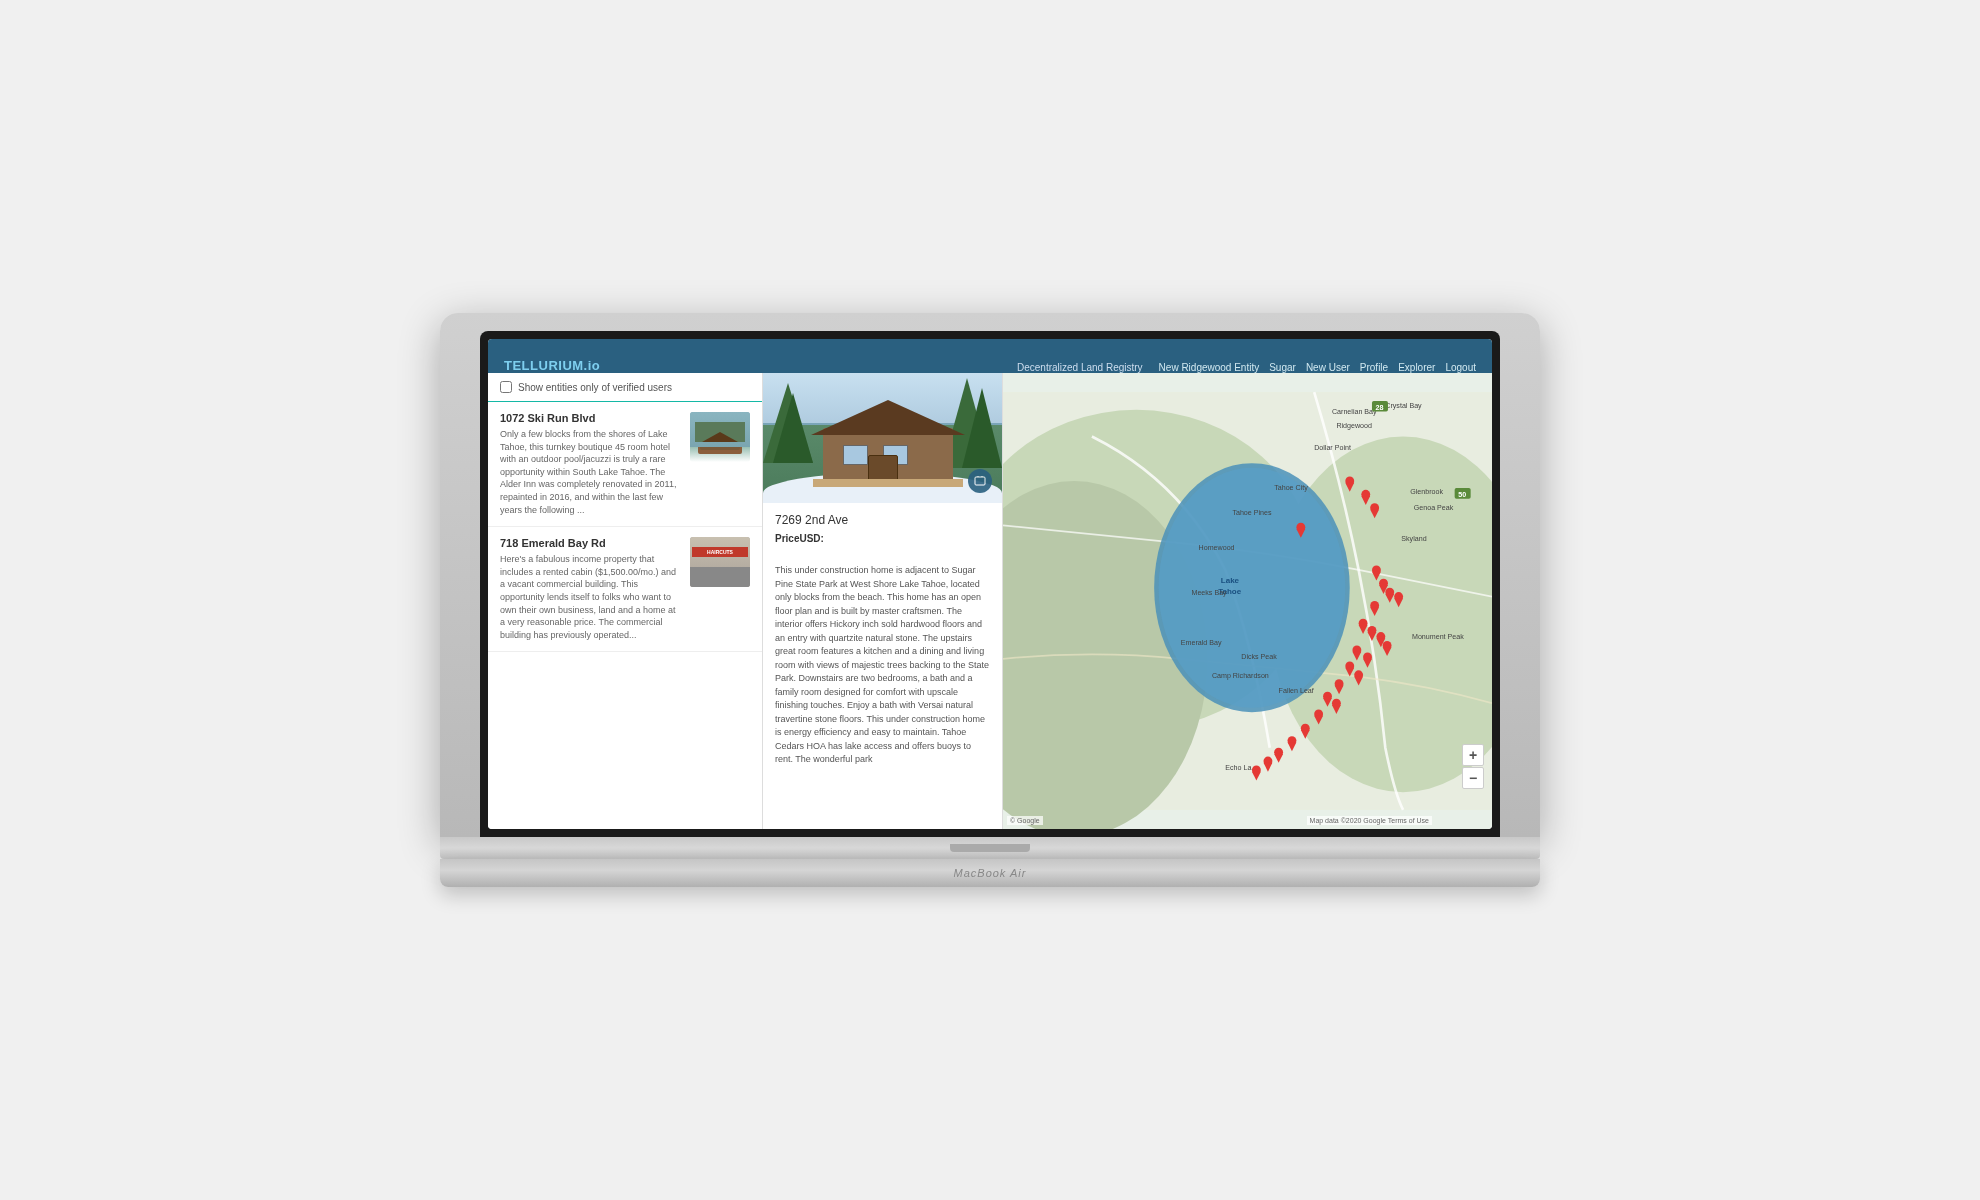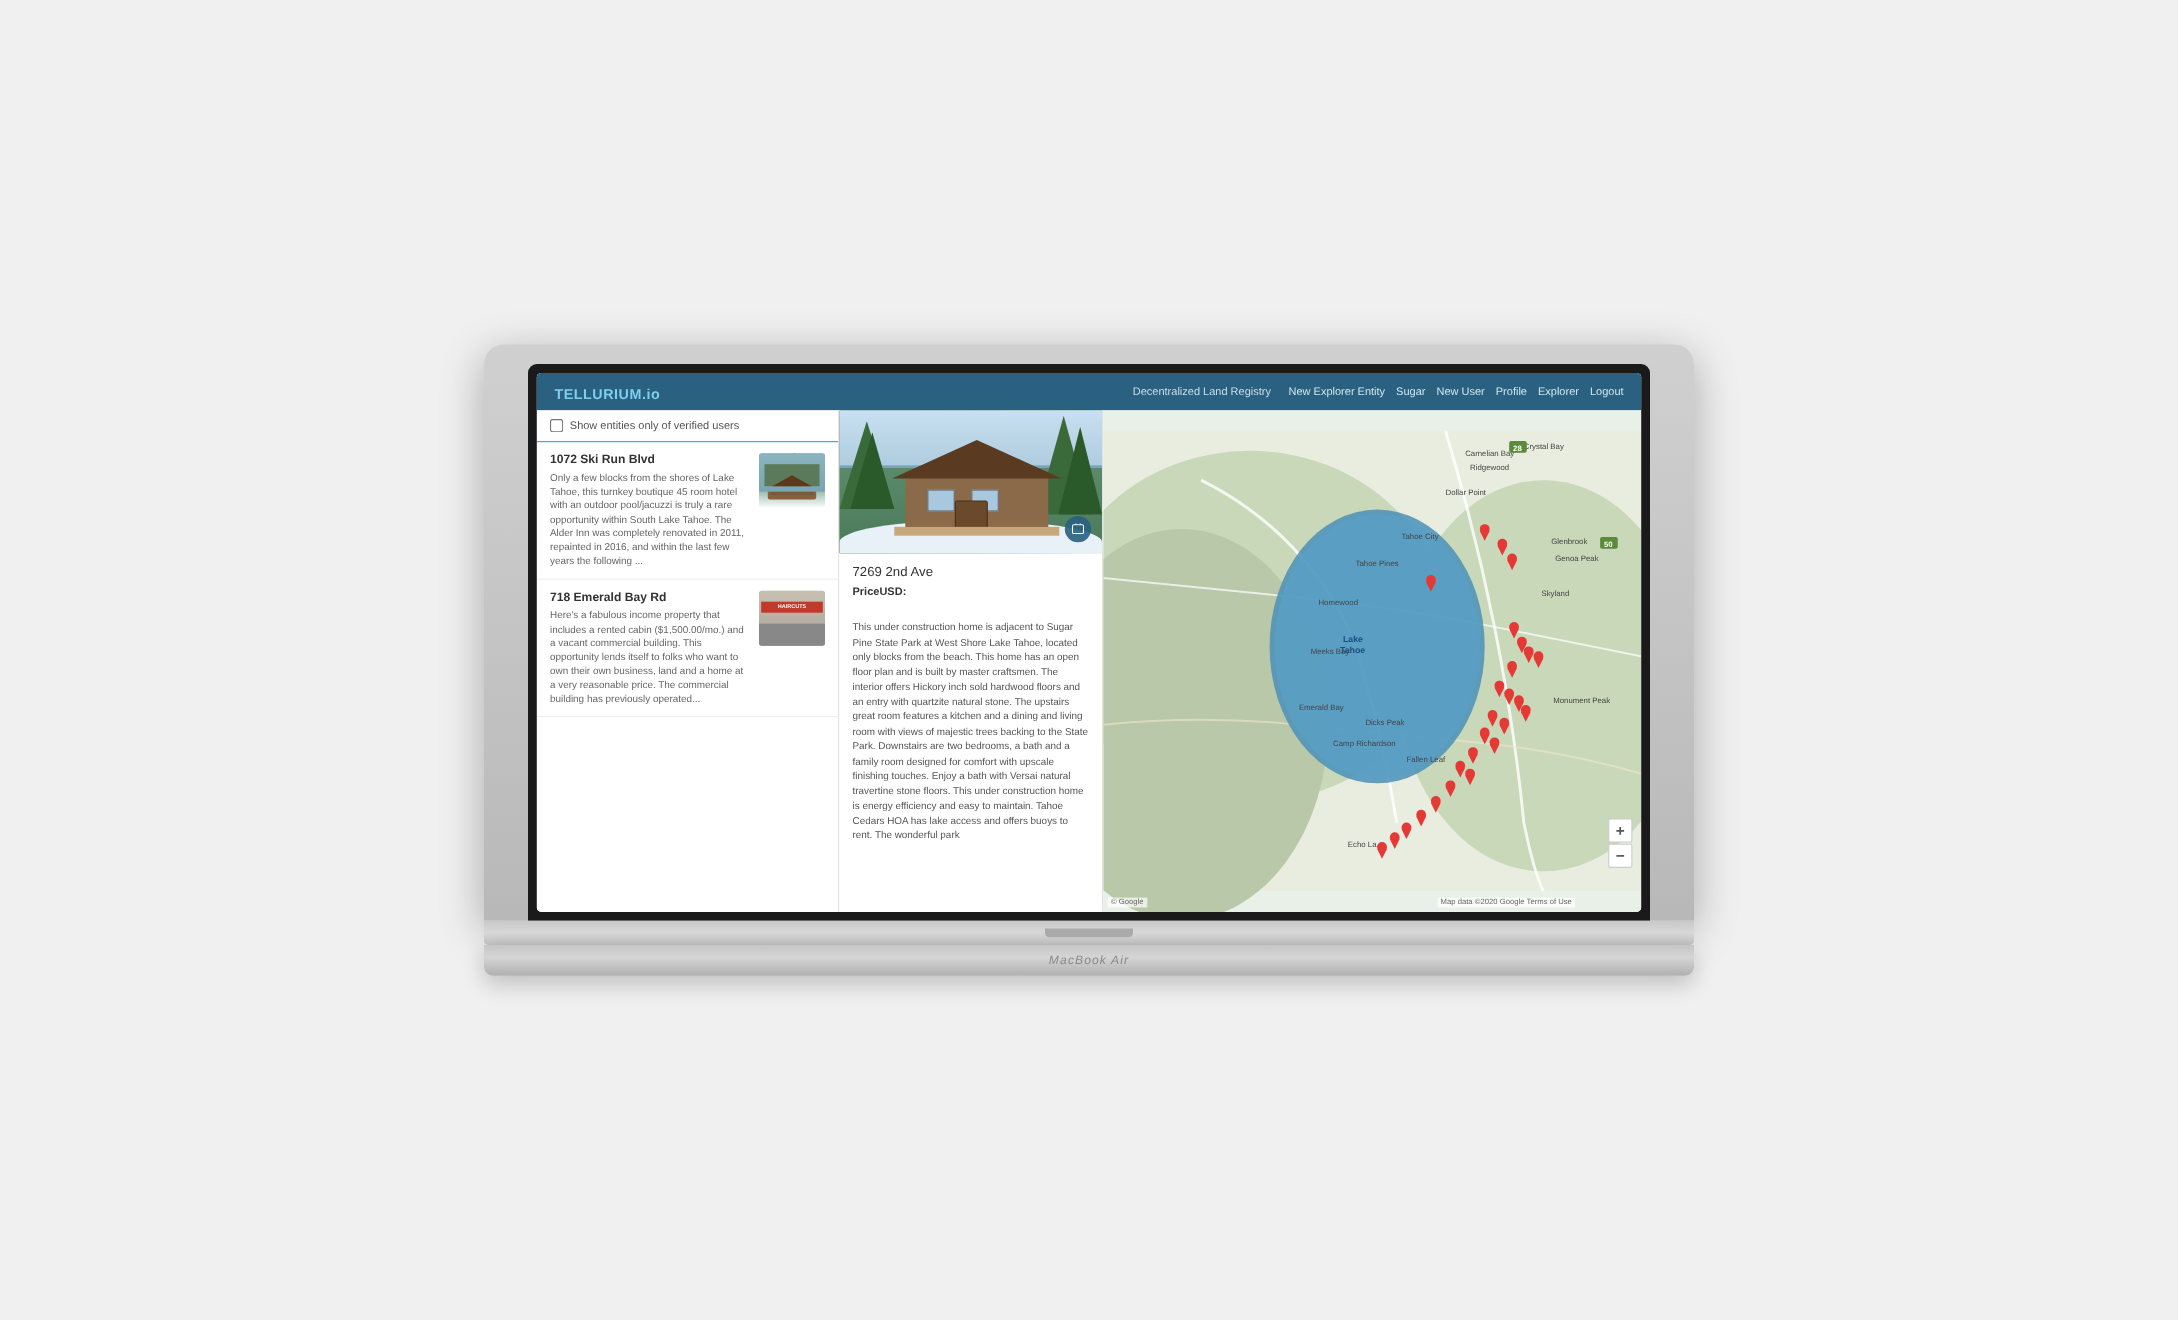--- a/index.html
+++ b/index.html
@@ -78,22 +78,22 @@
     .app-wrapper {
       display: flex;
       flex-direction: column;
       height: 100%;
     }
 
     .navbar {
       background: #2a6080;
       color: #fff;
       display: flex;
-      align-items: flex-start;
-      padding: 12px 16px;
+      align-items: flex-end;
+      padding: 0 16px;
       height: 34px;
       flex-shrink: 0;
     }
 
     .navbar-brand {
       font-size: 13px;
       font-weight: bold;
       letter-spacing: 0.5px;
       color: #fff;
       margin-right: 20px;
@@ -382,21 +382,21 @@
       <div class="screen">
         <div class="app-wrapper">
 
           <nav class="navbar">
             <div class="navbar-brand">
               <span>TELLURIUM</span><span style="color:#7ecfef;">.io</span>
             </div>
             <div class="navbar-spacer"></div>
             <div class="navbar-center">Decentralized Land Registry</div>
             <div class="navbar-links">
-              <a>New Explorer Entity</a>
+              <a>New Ridgewood Entity</a>
               <a>Sugar</a>
               <a>New User</a>
               <a>Profile</a>
               <a>Explorer</a>
               <a>Logout</a>
             </div>
           </nav>
 
           <div class="content-area">
 

